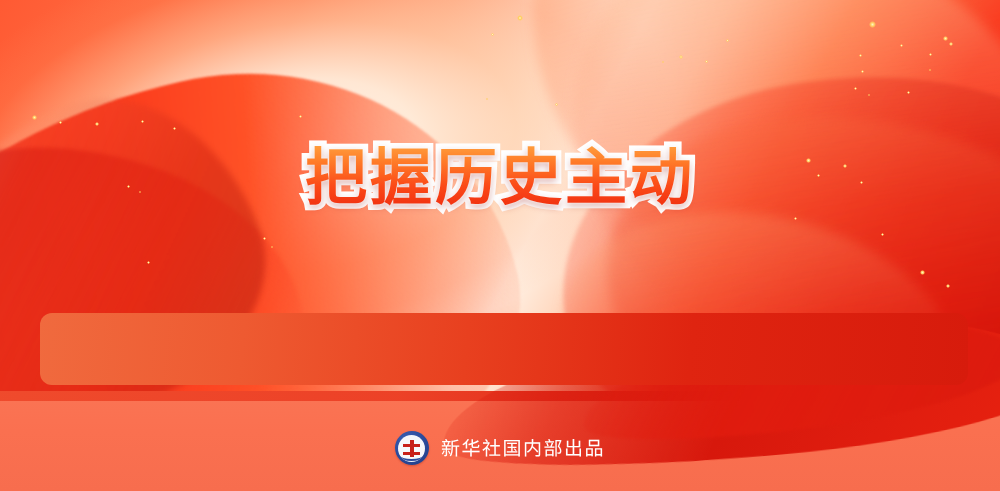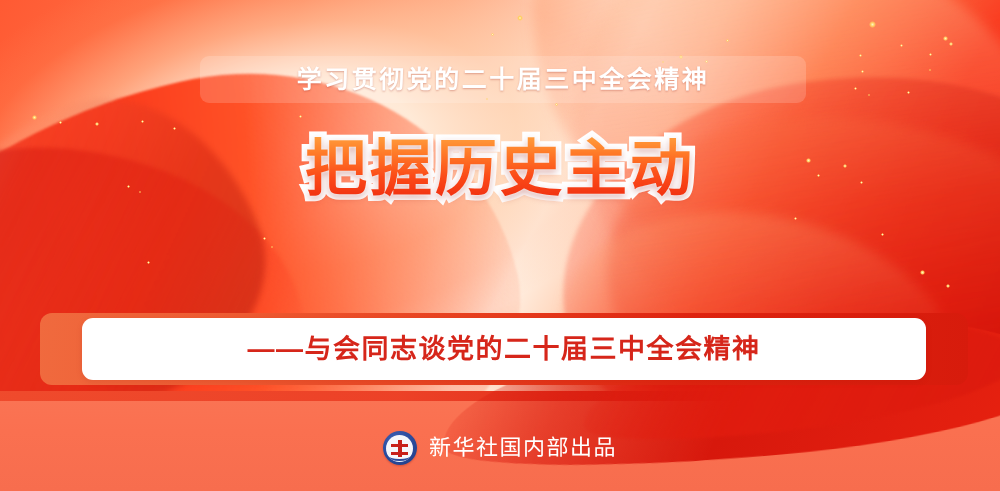--- a/index.html
+++ b/index.html
@@ -189,21 +189,21 @@
     font-weight:bold;
     letter-spacing:2.5px;
     line-height:1;
     white-space:nowrap;
     text-shadow:0 1px 2px rgba(150,20,10,0.30);
   }
 
   
   .headline{
     position:absolute;
-    left:0; right:0; top:136px;
+    left:0; right:0; top:145px;
     text-align:center;
     line-height:1.06;
     pointer-events:none;
   }
   .headline-line{
     display:block;
     font-weight:bold;
     white-space:nowrap;
     letter-spacing:3px;
     position:relative;
@@ -318,21 +318,21 @@
   }
   .xinhua-logo .ring-arc{
     position:absolute;
     left:2px; bottom:1px;
     width:23px; height:9px;
     border-bottom:2px solid #2c4c9e;
     border-radius:0 0 50% 50%;
   }
   .footer-text{
     color:#ffffff;
-    font-size:22px;
+    font-size:19px;
     font-weight:normal;
     letter-spacing:1.5px;
     line-height:1;
     white-space:nowrap;
   }
 </style>
 </head>
 <body>
 
 <div class="poster">
@@ -388,35 +388,29 @@
       <span class="sparkle" style="left: 271px; top: 246px; width: 2px; height: 2px;"></span>
       <span class="sparkle" style="left: 146.5px; top: 260.5px; width: 3px; height: 3px;"></span>
     </div>
 
   <div class="bottom-band">
     <div class="bottom-edge"></div>
   </div>
   <div class="bottom-swoosh"></div>
   <div class="bottom-swoosh2"></div>
 
-  <div class="topic-banner">
-    <span class="topic-banner-text">学习贯彻党的二十届三中全会精神</span>
-  </div>
 
   <div class="headline">
     <span class="headline-line line1">
       <span class="hl-stroke">把握历史主动</span>
       <span class="hl-fill">把握历史主动</span>
     </span>
   </div>
 
   <div class="subtitle-outer"></div>
-  <div class="subtitle-inner">
-    <span class="subtitle-text">——与会同志谈党的二十届三中全会精神</span>
-  </div>
 
   <div class="footer">
     <span class="xinhua-logo">
       <span class="disc">
         <span class="emblem">
           <span class="bar-bottom"></span>
         </span>
         <span class="ring-arc"></span>
       </span>
     </span>

